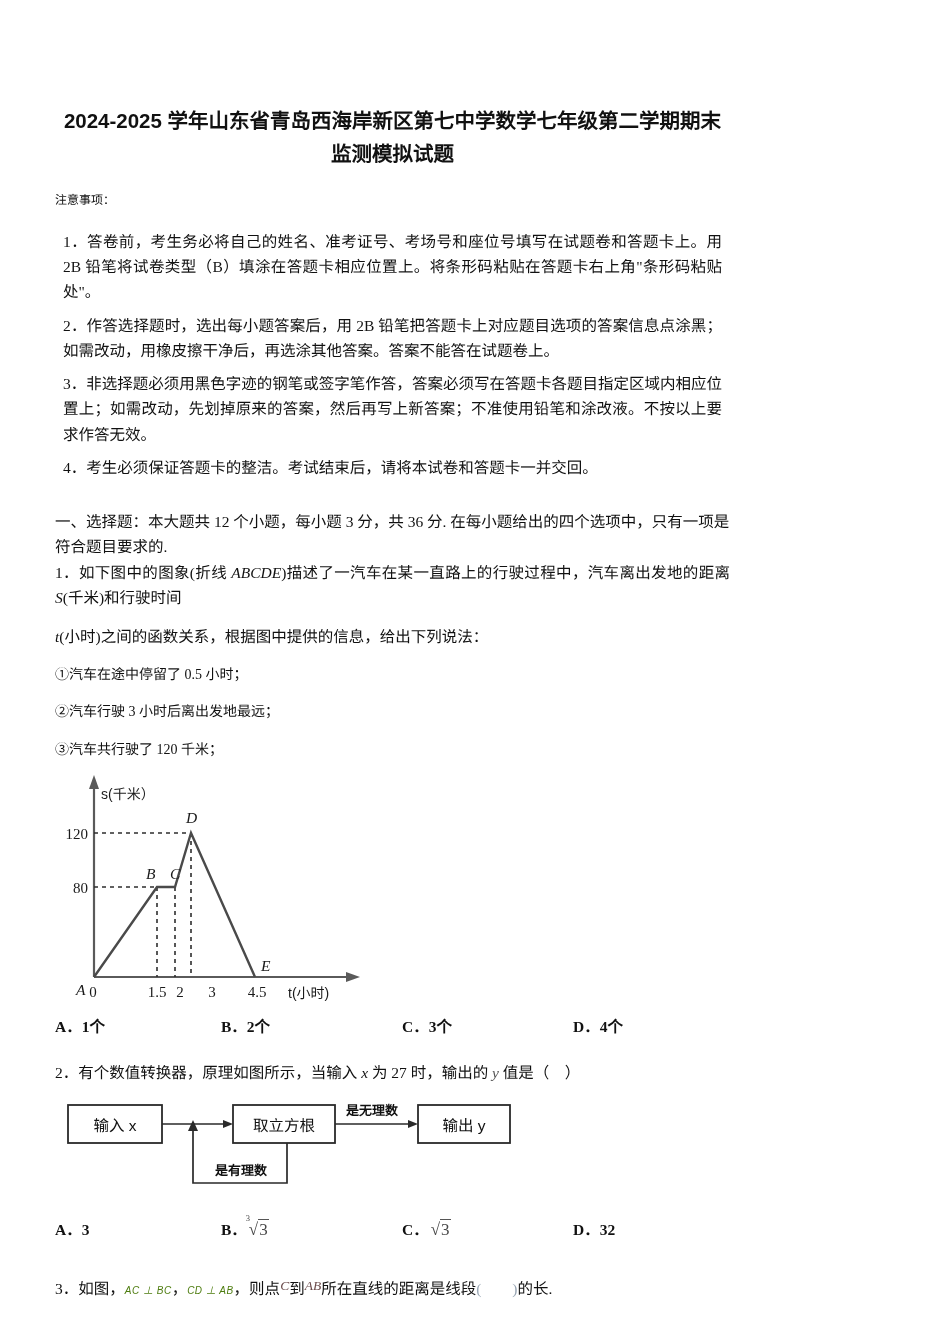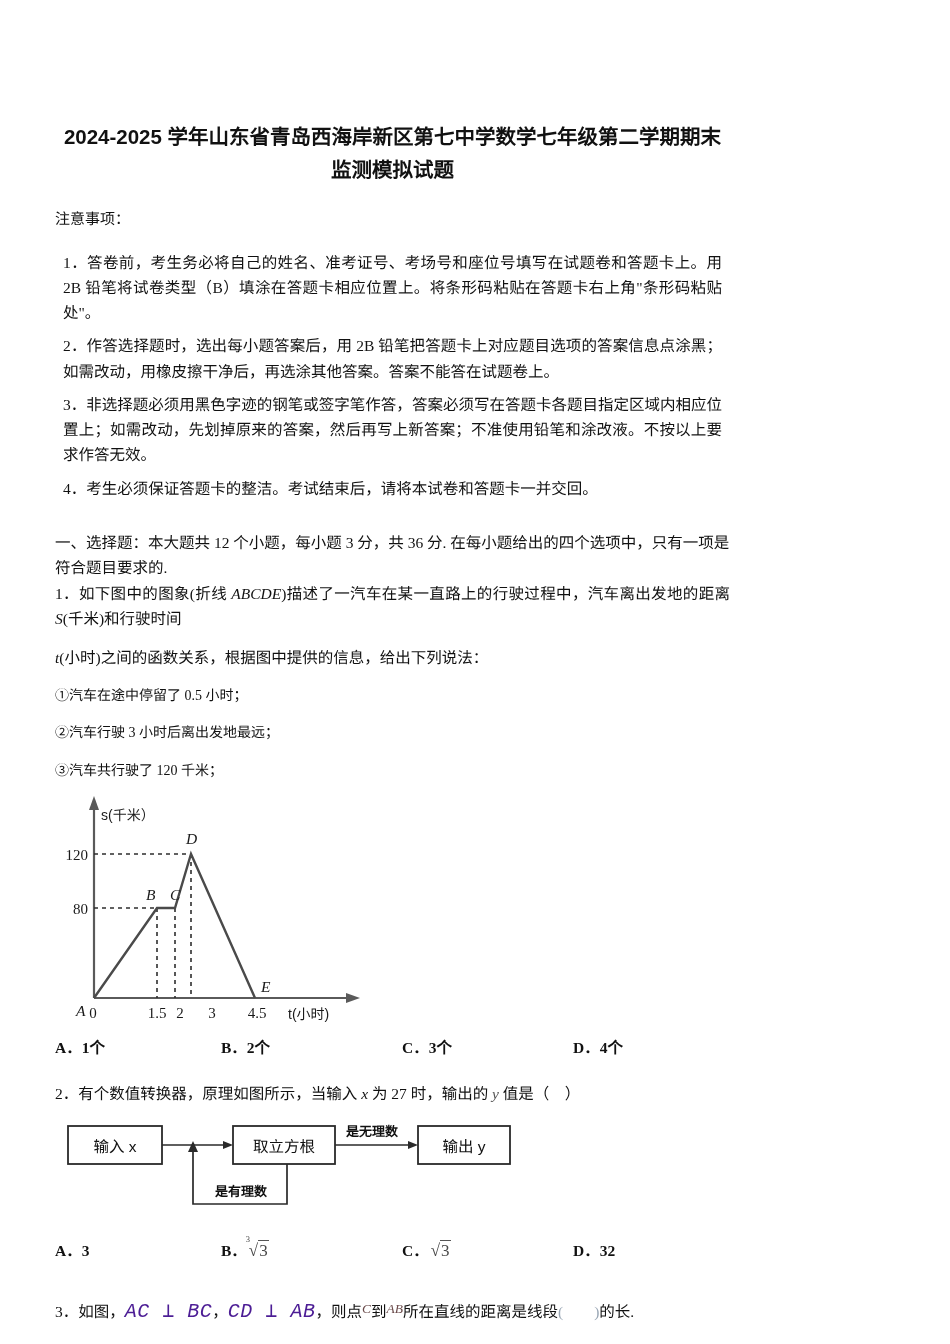--- a/index.html
+++ b/index.html
@@ -14,41 +14,41 @@
     position: relative;
     font-family: "Liberation Serif", "DejaVu Serif", serif;
     color: #111111;
     overflow: hidden;
   }
   .page {
     position: relative;
     width: 785px;
     height: 1344px;
     box-sizing: border-box;
-    padding: 16px 55px;
+    padding: 0 55px;
   }
 
   
   .doc-title {
     margin: 0;
     padding-top: 104px;
     font-size: 20.5px;
     font-weight: bold;
     line-height: 1.62;
     text-align: center;
     letter-spacing: 0px;
     font-family: "Liberation Sans", "DejaVu Sans", sans-serif;
   }
 
   
   .notice {
     margin-top: 21px;
   }
   .notice-head {
-    font-size: 15px;
+    font-size: 12px;
     line-height: 1.62;
     margin: 0 0 18px 0;
   }
   .notice-item {
     font-size: 15.5px;
     line-height: 1.63;
     margin: 8px;
     text-align: justify;
     text-justify: inter-ideograph;
   }
@@ -146,24 +146,24 @@
   }
   .fig-flow svg { display: block; }
 
   
   .q3 {
     margin-top: 32px;
     font-size: 15.5px;
     line-height: 1.6;
   }
   .mathv {
-    font-family: Liberation Mono, monospace;
+    font-family: Liberation Sans, sans-serif;
     font-style: italic;
-    font-size: 20px;
-    color: #4c1d95;
+    font-size: 10px;
+    color: #4d7c0f;
     letter-spacing: 0.5px;
   }
   .sup-math {
     font-family: "Liberation Serif", serif;
     font-style: italic;
     font-size: 13.5px;
     color: #6a4a4a;
     vertical-align: 4px;
   }
   .paren-soft { color: #9aa7b5; }

